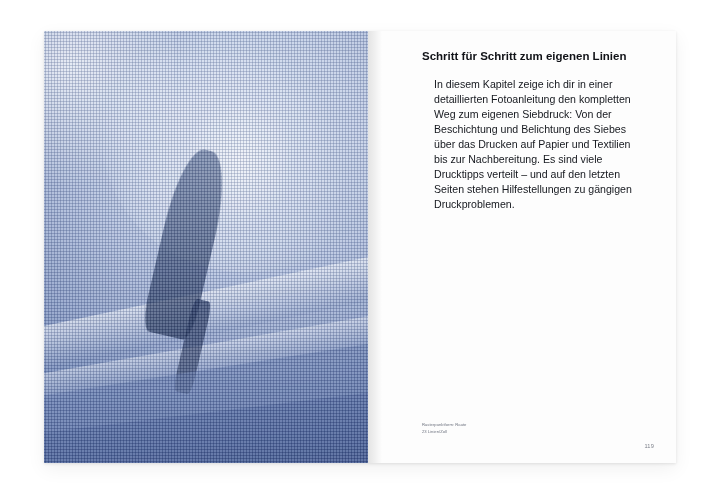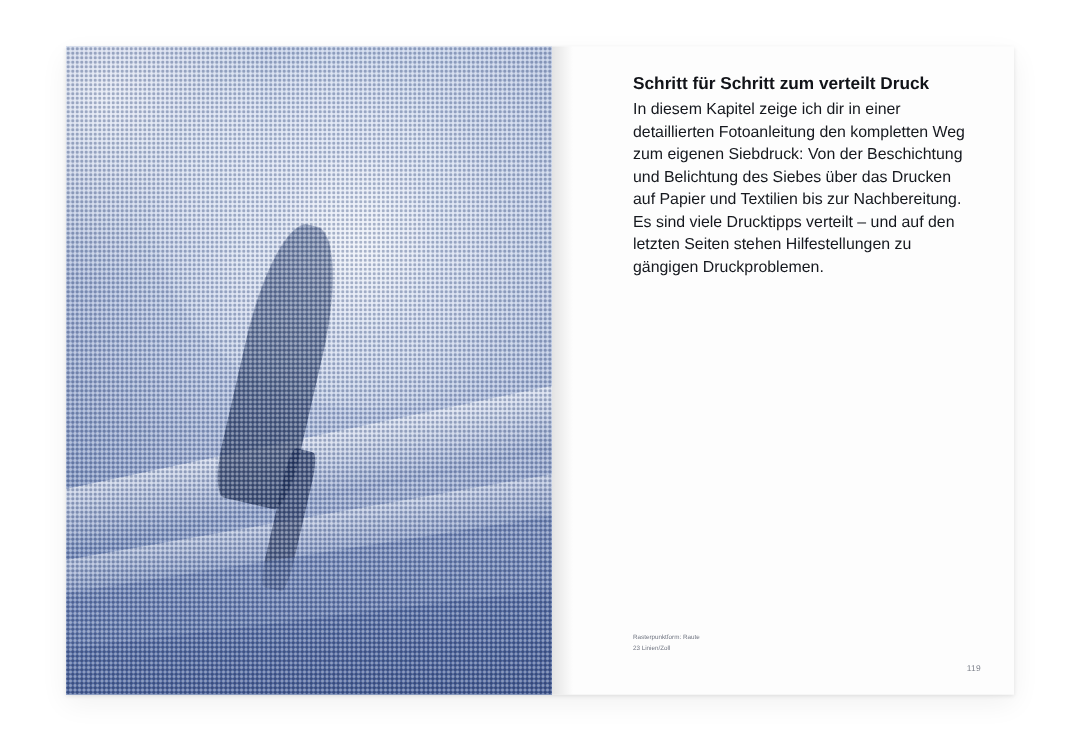--- a/index.html
+++ b/index.html
@@ -183,21 +183,21 @@
     font-weight: bold;
     color: #111318;
     letter-spacing: 0.0px;
     margin: 0 0 1px 0;
     line-height: 1.35;
   }
   #body-text {
     font-size: 10.6px;
     color: #15181e;
     line-height: 1.42;
-    margin: 0;
+    margin: 12px;
     -webkit-hyphens: none;
     hyphens: none;
   }
   #caption {
     position: absolute;
     left: 54px;
     top: 391px;
     width: 150px;
     font-size: 4.2px;
     line-height: 1.6;
@@ -232,21 +232,21 @@
         <div class="table-dark2"></div>
         <div class="glow"></div>
       </div>
       <div class="duotone-tint"></div>
       <div class="halftone"></div>
       <div class="halftone2"></div>
     </div>
 
     <div id="right-page">
       <div id="text-block">
-        <h1 id="heading">Schritt für Schritt zum verteilt Druck</h1>
+        <h1 id="heading">Schritt für Schritt zum eigenen Linien</h1>
         <p id="body-text">In diesem Kapitel zeige ich dir in einer detaillierten Fotoanleitung den kompletten Weg zum eigenen Siebdruck: Von der Beschichtung und Belichtung des Siebes über das Drucken auf Papier und Textilien bis zur Nachbereitung. Es sind viele Drucktipps verteilt – und auf den letzten Seiten stehen Hilfestellungen zu gängigen Druckproblemen.</p>
       </div>
       <div id="caption">
         <span class="cap-line">Rasterpunktform: Raute</span>
         <span class="cap-line">23 Linien/Zoll</span>
       </div>
       <div id="folio">119</div>
     </div>
 
     <div class="gutter-shadow"></div>

